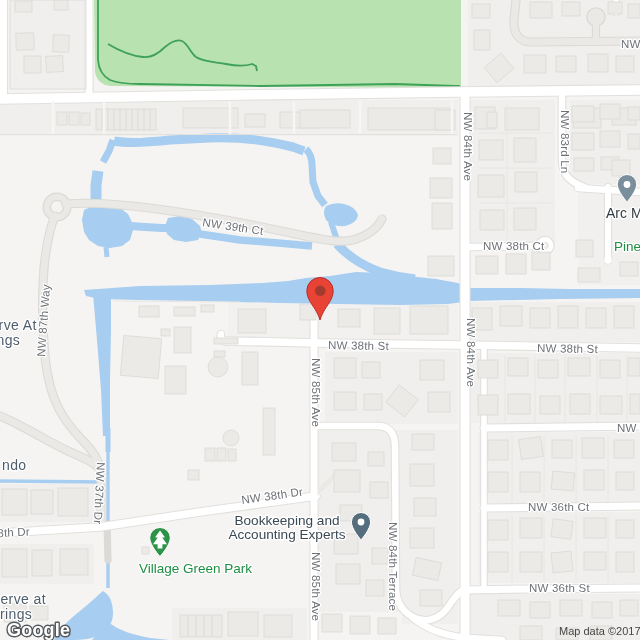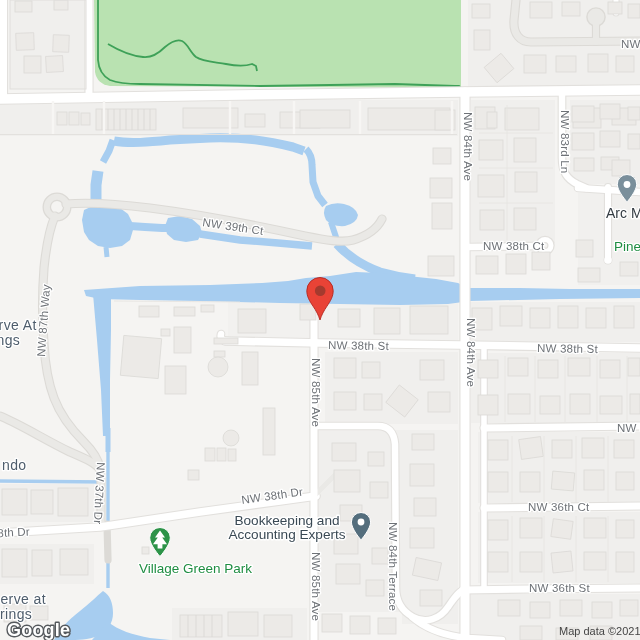--- a/index.html
+++ b/index.html
@@ -615,13 +615,13 @@
     </g>
 
 <g>
       <path d="M320,277.5 a13.2,13.2 0 0 1 13.2,13.2 c0,5.8 -2.8,10.4 -6.2,15.4 c-3.2,4.7 -5.6,9.3 -7,13.9 c-1.4,-4.6 -3.8,-9.2 -7,-13.9 c-3.4,-5 -6.2,-9.6 -6.2,-15.4 a13.2,13.2 0 0 1 13.2,-13.2 z" fill="#e94336" stroke="#b3261e" stroke-width="0.9"></path>
 <circle cx="320.2" cy="290.8" r="5.3" fill="#a43a2e"></circle>
     </g>
 
 <text x="7" y="636" font-size="18px" font-weight="bold" letter-spacing="0.2" fill="#ffffff" stroke="#55595d" stroke-width="2.8" paint-order="stroke" stroke-linejoin="round">Google</text>
 </svg>
 
-<div style="position:fixed;left:559px;top:625px;font-family:'Liberation Sans',sans-serif;font-size:11px;color:#454545;white-space:nowrap;">Map data ©2021</div>
+<div style="position:fixed;left:559px;top:625px;font-family:'Liberation Sans',sans-serif;font-size:11px;color:#454545;white-space:nowrap;">Map data ©2017</div>
 
 </body></html>

